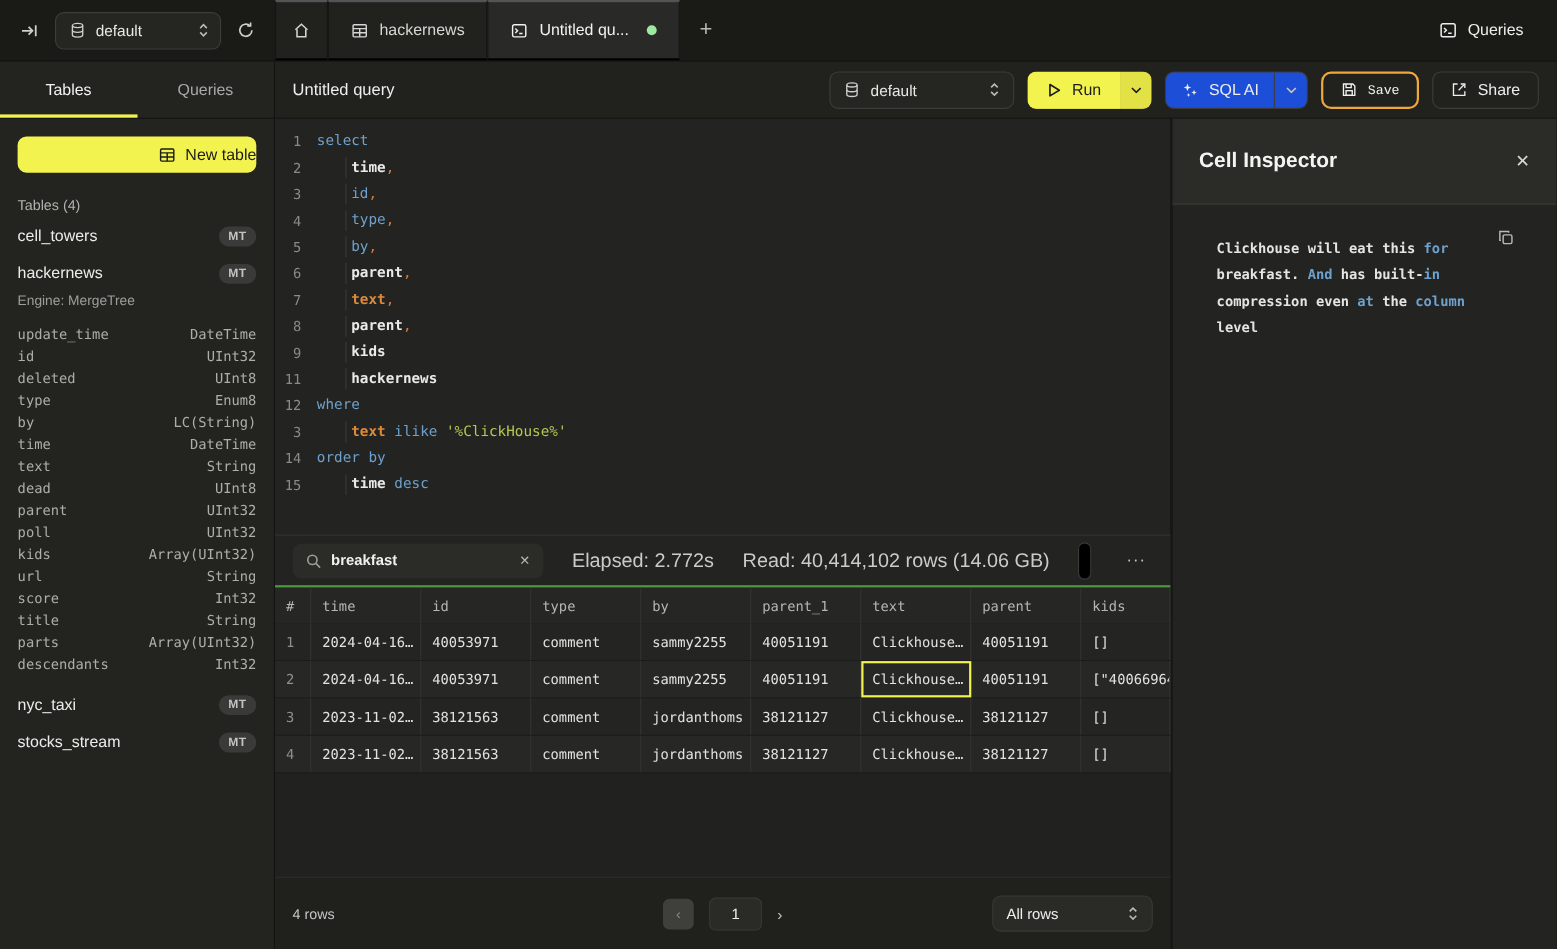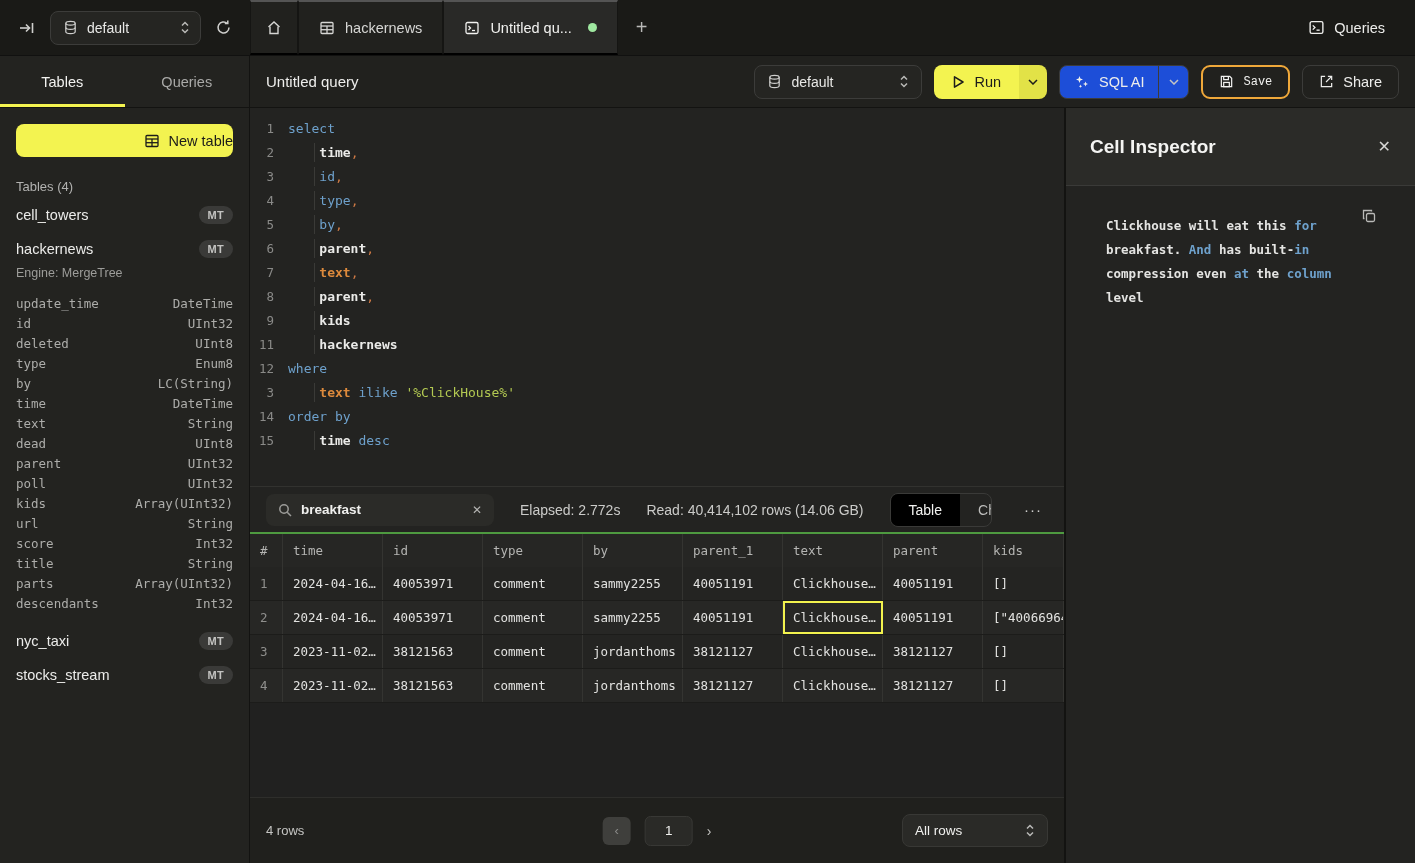--- a/index.html
+++ b/index.html
@@ -91,21 +91,21 @@
   .tk-s { color:#b3c952; }
   .tk-p { color:#cf7a45; }
 
   .results-toolbar { height:46px; flex:none; display:flex; align-items:center; gap:26px;
     border-top:1px solid #32322f; padding:0 16px; background:#232321; }
   .res-search { width:228px; height:32px; background:#2b2b28; border-radius:8px; display:flex; align-items:center;
     gap:9px; padding:0 12px; color:#9c9c99; flex:none; }
   .res-search input { background:none; border:none; outline:none; color:#f0f0ee; font-size:13.5px; width:100%;
     font-family:inherit; font-weight:bold; }
   .res-clear { background:none; border:none; color:#b5b5b3; cursor:pointer; font-size:12px; margin-left:auto; }
-  .res-stat { font-size:14px; color:#cbcbc9; white-space:nowrap; }
+  .res-stat { font-size:18px; color:#cbcbc9; white-space:nowrap; }
   .view-toggle { margin-left:auto; display:flex; height:34px; border:1px solid #3a3a38; border-radius:8px;
     overflow:hidden; background:#232321; }
   .vt-seg { display:flex; align-items:center; padding:0 18px; font-size:14px; color:#bdbdbb; cursor:pointer;
     background:none; border:none; font-family:inherit; }
   .vt-seg.active { background:#000000; color:#f2f2f0; }
   .more-btn { background:none; border:none; color:#cfcfcd; font-size:15px; letter-spacing:1px; cursor:pointer; padding:0 6px; }
 
   .table-wrap { flex:1; min-height:0; background:#212120; display:flex; flex-direction:column; }
   .grid-row { display:grid; grid-template-columns:33px 100px 100px 100px 100px 100px 100px 100px 1fr; }
   .thead { border-top:2px solid #4e9a40; background:#262624; flex:none; }

